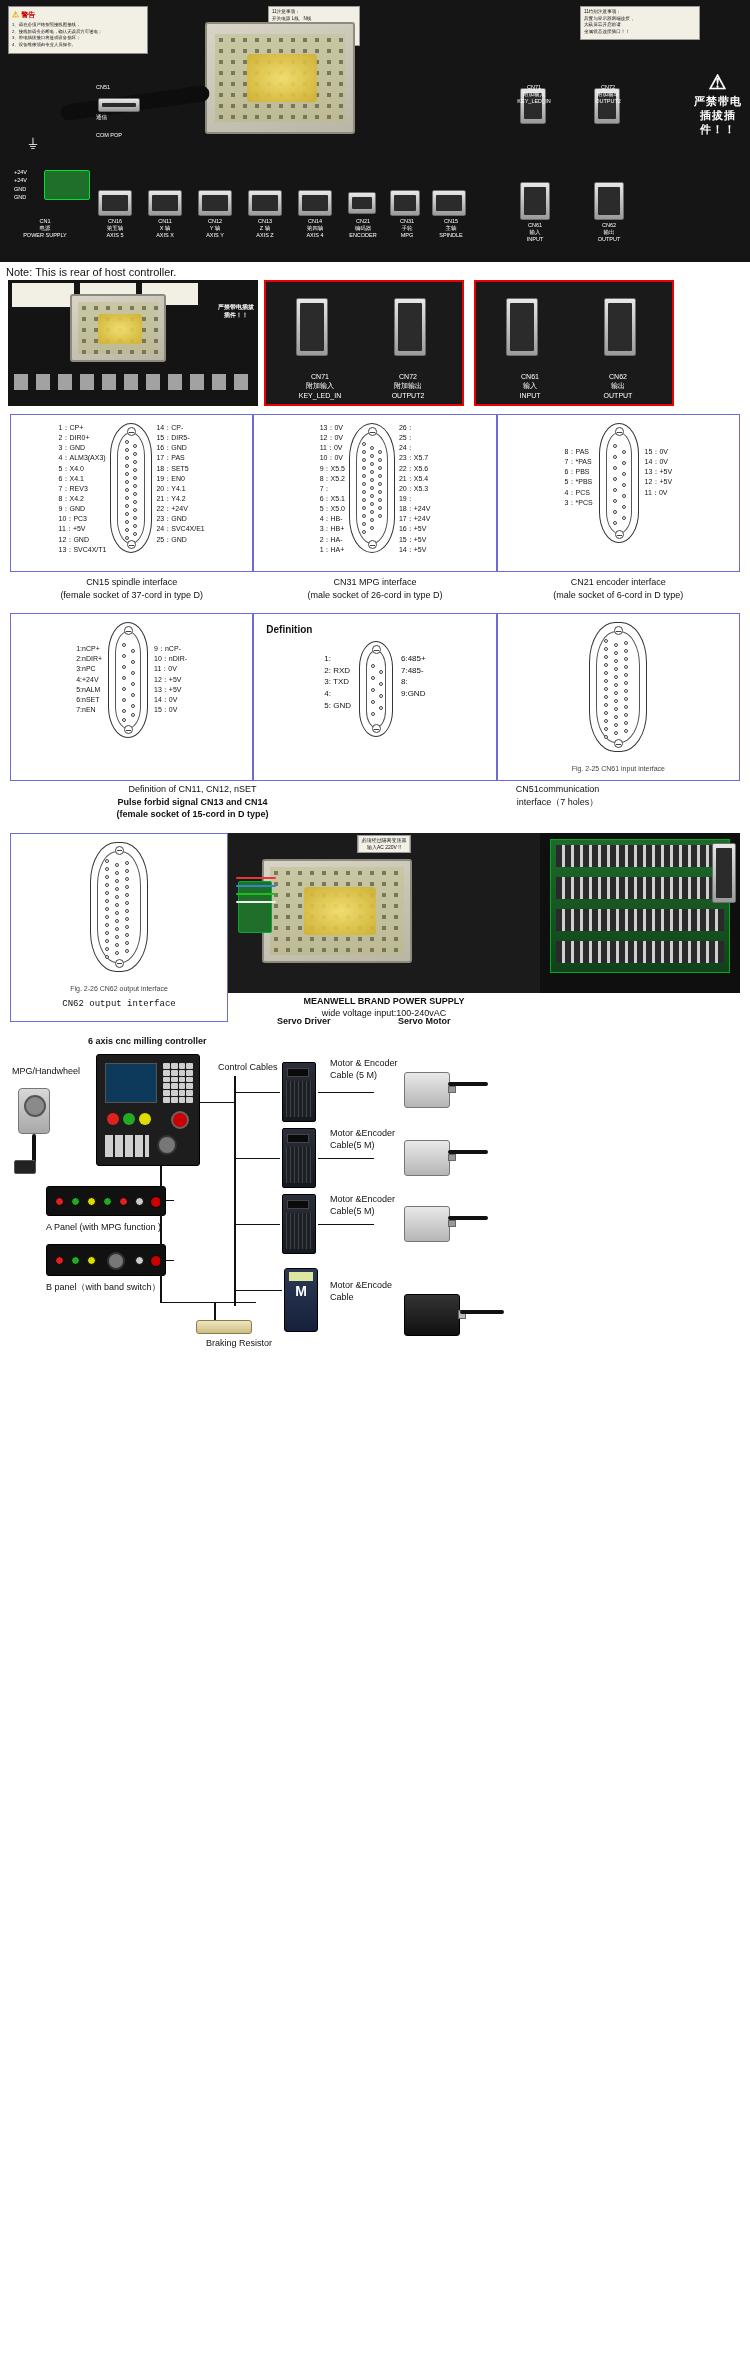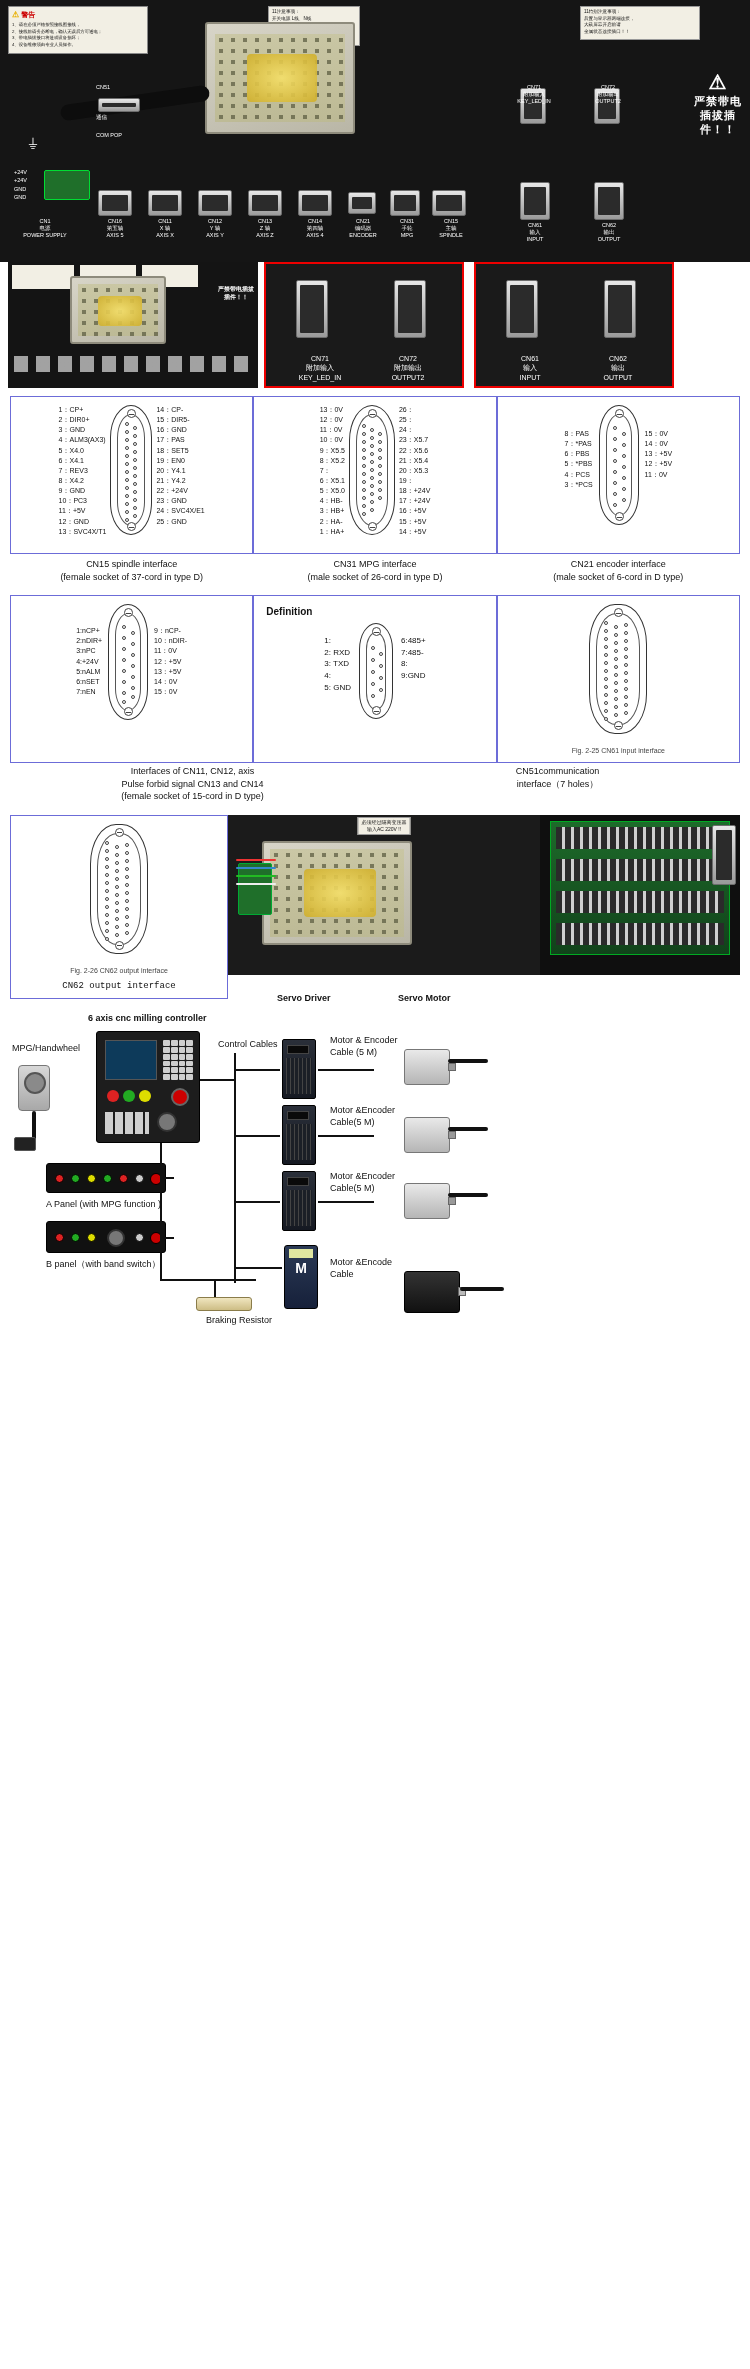--- a/index.html
+++ b/index.html
@@ -312,20 +312,21 @@
       <div>附加输入</div>
       <div>KEY_LED_IN</div>
     </div>
     <div class="clabel" style="left:580px;top:84px;width:56px;">
       <div>CN72</div>
       <div>附加输出</div>
       <div>OUTPUT2</div>
     </div>
   </div>
 
+  <div class="note-line">Note: This is rear of host controller.</div>
 
 
   <div class="band">
     <div class="left">
       <div style="position:absolute;left:4px;top:3px;width:62px;height:24px;background:#f2efe4;"></div>
       <div style="position:absolute;left:72px;top:3px;width:56px;height:22px;background:#f2efe4;"></div>
       <div style="position:absolute;left:134px;top:3px;width:56px;height:22px;background:#f2efe4;"></div>
       <div class="psu" style="left:62px;top:14px;width:96px;height:68px;">
           <div class="vent" style="left:6px;top:6px;right:6px;bottom:6px;"></div>
           <div class="yellow" style="left:26px;top:18px;width:44px;height:30px;"></div>
@@ -689,22 +690,22 @@
             </div>
           </div>
         </div>
         <div class="cap" style="font-size:7px;color:#444;">Fig. 2-25 CN61 input
 interface</div>
       </div>
     </div>
 
     <div class="row" style="margin-top:-10px;">
       <div class="cap" style="flex:1;">
-        <div>Interfaces of CN11, CN12, axis</div>
-        <div style="white-space:pre-line;">Pulse forbid signal CN13 and CN14
+        <div>Definition of CN11, CN12, nSET</div>
+        <div style="white-space:pre-line;font-weight:bold;">Pulse forbid signal CN13 and CN14
 (female socket of 15-cord in D type)</div>
       </div>
       <div class="cap" style="flex:1;">
         <div>CN51communication</div>
         <div>interface（7 holes）</div>
       </div>
     </div>
 
     <div class="row">
 
@@ -769,20 +770,24 @@
           <div class="psu" style="left:34px;top:26px;width:150px;height:104px;">
             <div class="vent" style="left:6px;top:6px;right:6px;bottom:6px;"></div>
             <div class="yellow" style="left:40px;top:26px;width:72px;height:48px;"></div>
           </div>
           <div style="position:absolute;left:10px;top:48px;width:34px;height:52px;background:#1f6f2a;border:1px solid #0a3;border-radius:2px;"></div>
           <div class="wire" style="left:8px;top:44px;width:40px;background:#e33;"></div>
           <div class="wire" style="left:8px;top:52px;width:40px;background:#38c;"></div>
           <div class="wire" style="left:8px;top:60px;width:40px;background:#2b2;"></div>
           <div class="wire" style="left:8px;top:68px;width:40px;background:#eee;"></div>
         </div>
+        <div class="cap">
+          <div style="font-weight:bold;">MEANWELL BRAND POWER SUPPLY</div>
+          <div>wide voltage input:100-240vAC</div>
+        </div>
       </div>
 
       <div class="card noborder" style="flex:0 0 200px;padding:0;">
         <div class="photo" style="width:100%;height:160px;position:relative;background:#0f0f0f;">
           <div style="position:absolute;left:10px;top:6px;right:10px;bottom:20px;background:linear-gradient(#1d6b2a,#11421a);border:1px solid #0a2;"></div>
           <div style="position:absolute;left:16px;top:12px;right:16px;height:22px;background:repeating-linear-gradient(90deg,#2a2a2a 0 6px,#cfcfcf 6px 9px);"></div>
           <div style="position:absolute;left:16px;top:44px;right:16px;height:22px;background:repeating-linear-gradient(90deg,#2a2a2a 0 6px,#cfcfcf 6px 9px);"></div>
           <div style="position:absolute;left:16px;top:76px;right:16px;height:22px;background:repeating-linear-gradient(90deg,#2a2a2a 0 6px,#cfcfcf 6px 9px);"></div>
           <div style="position:absolute;left:16px;top:108px;right:16px;height:22px;background:repeating-linear-gradient(90deg,#2a2a2a 0 6px,#cfcfcf 6px 9px);"></div>
           <div class="conn" style="right:4px;top:10px;width:24px;height:60px;"></div>

